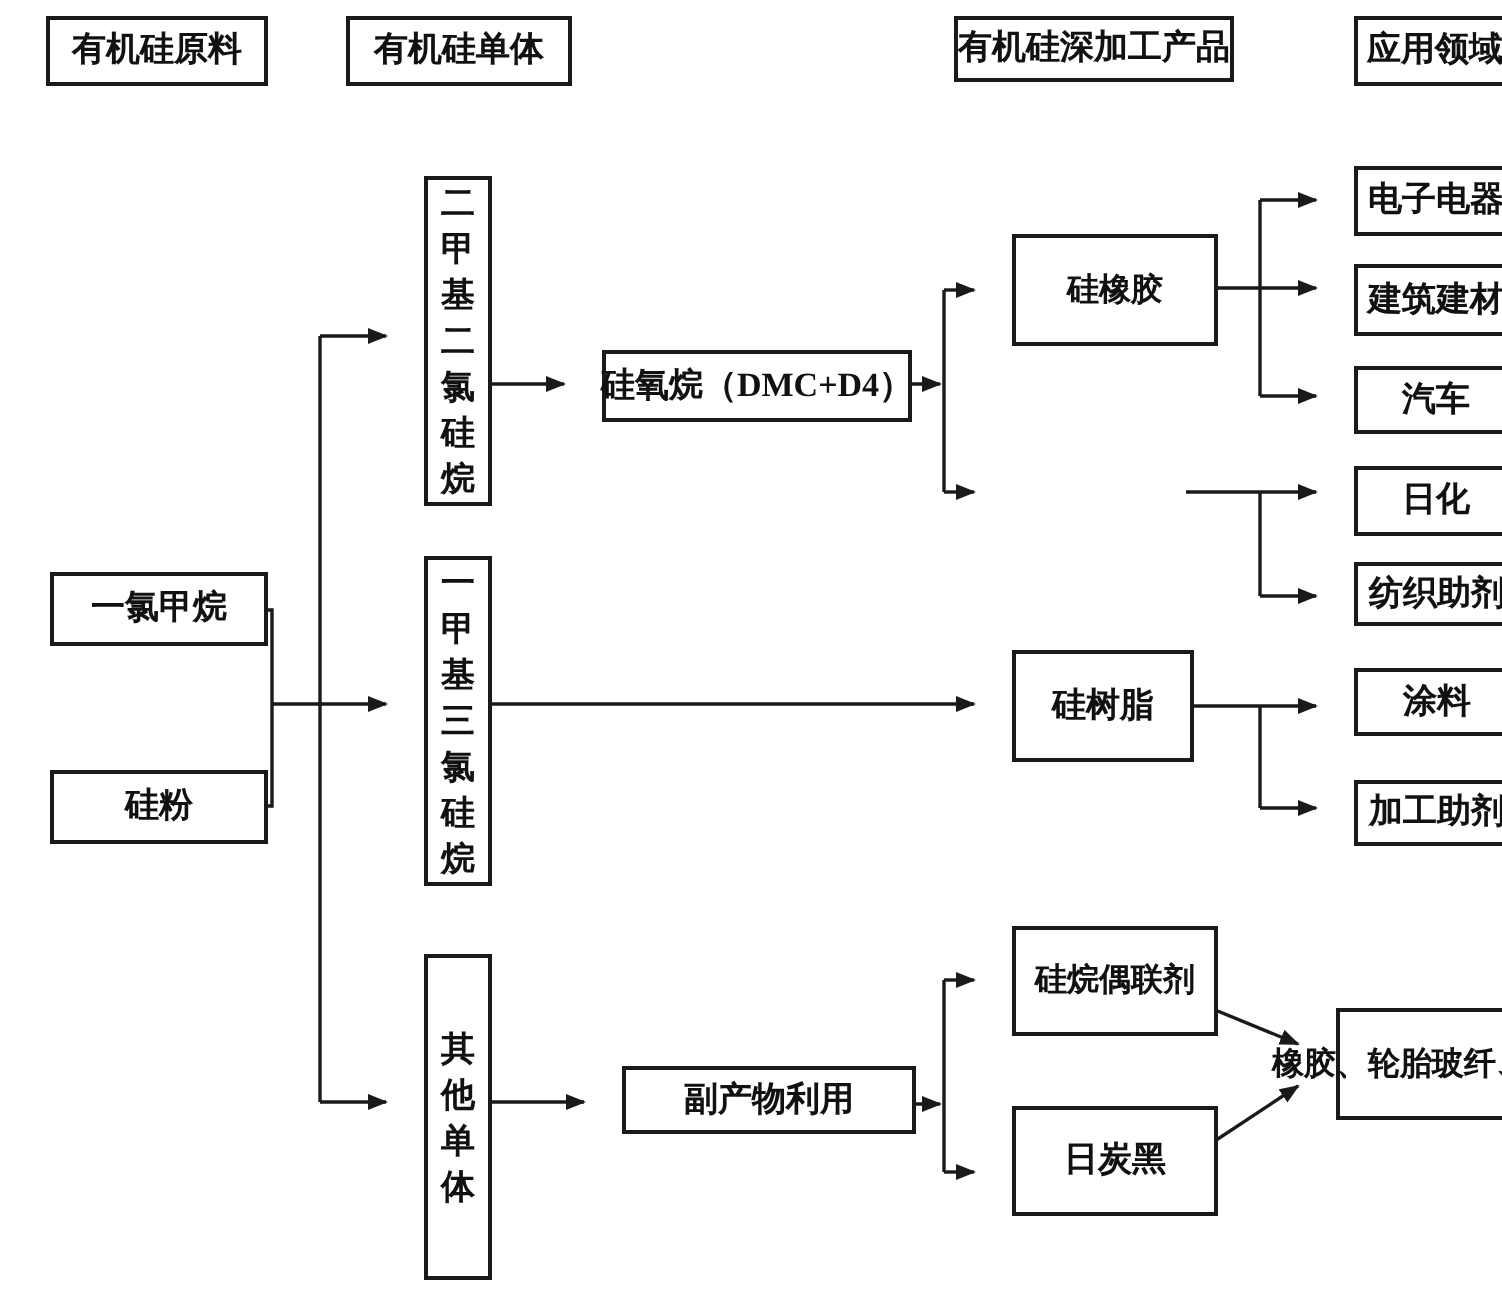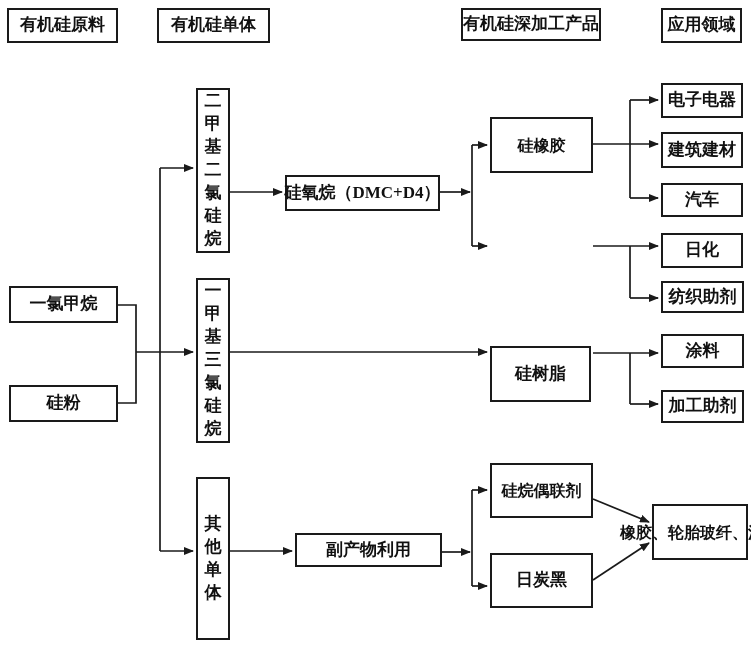--- a/index.html
+++ b/index.html
@@ -8,23 +8,23 @@
     position:relative; width:751px; height:647px; background:var(--background);
     font-family:"Liberation Serif","DejaVu Serif",serif; overflow:hidden;
   }
   .wires { position:absolute; left:0; top:0; width:751px; height:647px; }
   .wires path { stroke:var(--line); stroke-width:1.7; fill:none; }
   .wires marker path { fill:var(--line); stroke:none; }
   .nb {
     position:absolute; box-sizing:border-box; border:2px solid var(--line);
     background:var(--background); color:var(--text); font-weight:bold;
     display:flex; align-items:center; justify-content:center; text-align:center;
-    font-size:17px; line-height:1.2; white-space:nowrap;
+    font-size:17px; line-height:1.2; white-space:nowrap;margin-left:16px;
   }
-  .vb span { display:inline-block; width:1.06em; line-height:23px; white-space:normal;font-family:Liberation Mono, monospace; }
+  .vb span { display:inline-block; width:1.06em; line-height:23px; white-space:normal; }
   .two { font-size:16px; line-height:23px;font-family:Liberation Serif, serif; }
   .fsm { font-size:16px; }
 </style>
 </head>
 <body>
 
 <div class="canvas">
 
   <svg class="wires" viewBox="0 0 751 647" xmlns="http://www.w3.org/2000/svg">
     <defs>
@@ -79,21 +79,21 @@
   <div class="nb vb" style="left:196px;top:477px;width:34px;height:163px">
     <span>其他单体</span>
   </div>
 
   <div class="nb" style="left:285px;top:175px;width:155px;height:36px">硅氧烷（DMC+D4）</div>
   <div class="nb" style="left:295px;top:533px;width:147px;height:34px">副产物利用</div>
 
   <div class="nb two" style="left:490px;top:117px;width:103px;height:56px">
     <span>硅橡胶</span>
   </div>
-  <div class="nb" style="left:490px;top:346px;width:101px;height:56px">硅树脂</div>
+  <div class="nb" style="left:490px;top:325px;width:91px;height:56px">硅树脂</div>
   <div class="nb fsm" style="left:490px;top:463px;width:103px;height:55px">硅烷偶联剂</div>
   <div class="nb" style="left:490px;top:553px;width:103px;height:55px">日炭黑</div>
 
   <div class="nb" style="left:661px;top:83px;width:82px;height:35px">电子电器</div>
   <div class="nb" style="left:661px;top:132px;width:82px;height:36px">建筑建材</div>
   <div class="nb" style="left:661px;top:183px;width:82px;height:34px">汽车</div>
   <div class="nb" style="left:661px;top:233px;width:82px;height:35px">日化</div>
   <div class="nb" style="left:661px;top:281px;width:83px;height:32px">纺织助剂</div>
   <div class="nb" style="left:661px;top:334px;width:83px;height:34px">涂料</div>
   <div class="nb" style="left:661px;top:390px;width:83px;height:33px">加工助剂</div>

